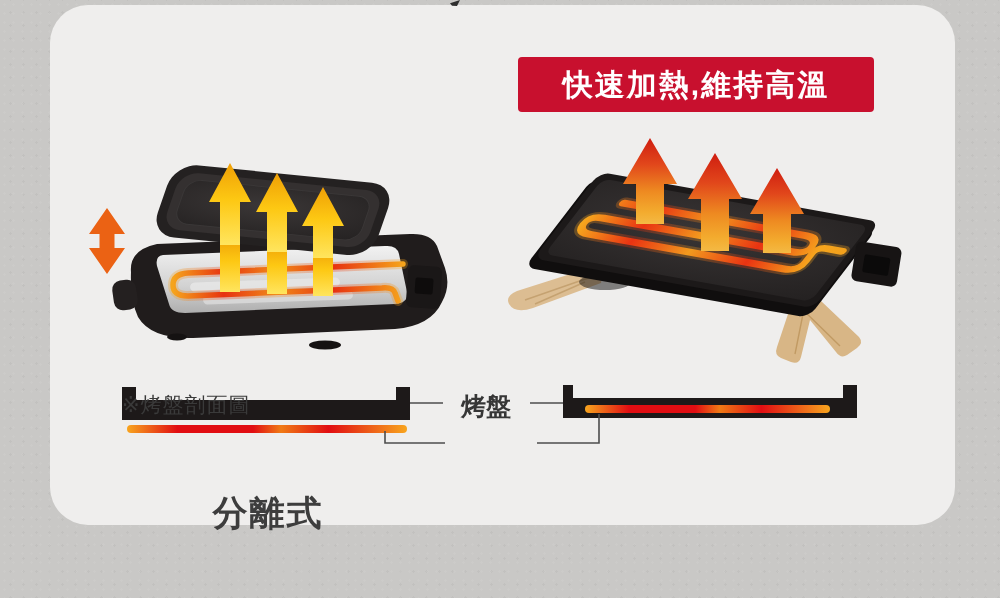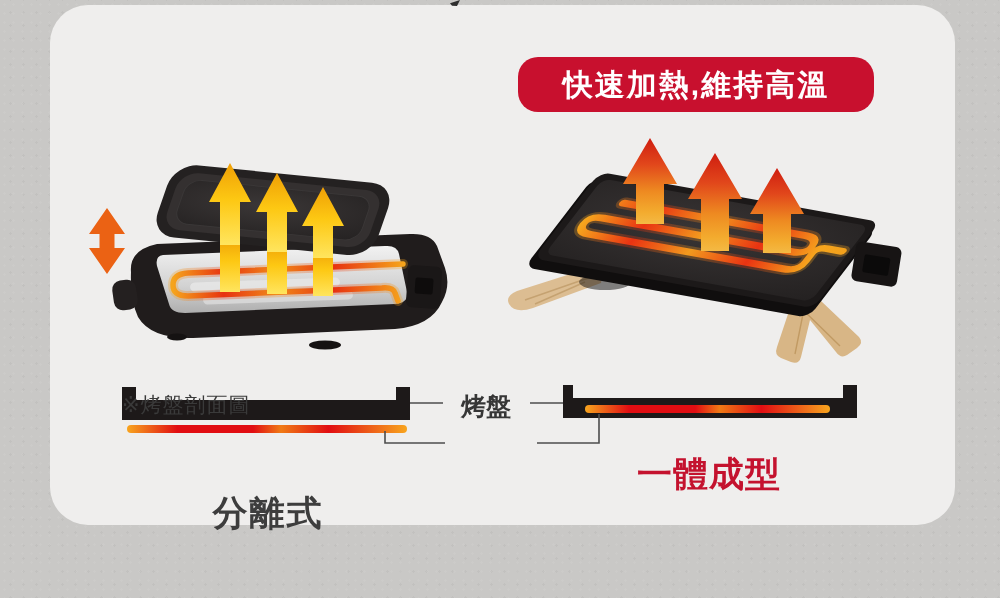--- a/index.html
+++ b/index.html
@@ -23,21 +23,21 @@
     background:#efeeed;border-radius:38px;
   }
   #cursor-mark{
     position:absolute;left:450px;top:0px;width:10px;height:6px;
     background:#2e2e2e;
     clip-path:polygon(0 55%,100% 0,70% 100%,20% 95%);
   }
   .abs{position:absolute;}
   #banner{
     position:absolute;left:518px;top:57px;width:356px;height:55px;
-    background:#c8102e;border-radius:20px;
+    background:#c8102e;border-radius:4px;
     display:flex;align-items:center;justify-content:center;
   }
   #banner .txt{
     color:#ffffff;font-size:30px;font-weight:700;letter-spacing:2px;
     line-height:1;
   }
   #note{
     position:absolute;left:122px;top:359px;
     font-size:21px;color:#3a3a3a;font-weight:500;letter-spacing:1px;margin-top:32px;
   }
@@ -201,14 +201,13 @@
     <path fill="#1d1919" d="M448,2 L458,2 L458,15 L728,15 L728,2 L742,2 L742,35 L448,35 Z"></path>
     <rect x="470" y="22" width="245" height="8" rx="4" fill="url(#gradHeatBar)"></rect>
 
     <path d="M295,20 L328,20 M415,20 L448,20" stroke="#4d4d4d" stroke-width="1.6" fill="none"></path>
     <path d="M270,48 L270,60 L330,60 M422,60 L484,60 L484,31" stroke="#4d4d4d" stroke-width="1.6" fill="none"></path>
   </svg>
 
   <div id="note">※烤盤剖面圖</div>
   <div id="label-plate">烤盤</div>
   <div id="caption-left">分離式</div>
-  <div id="caption-right">一體成型</div>
 </div>
 
 </body></html>

